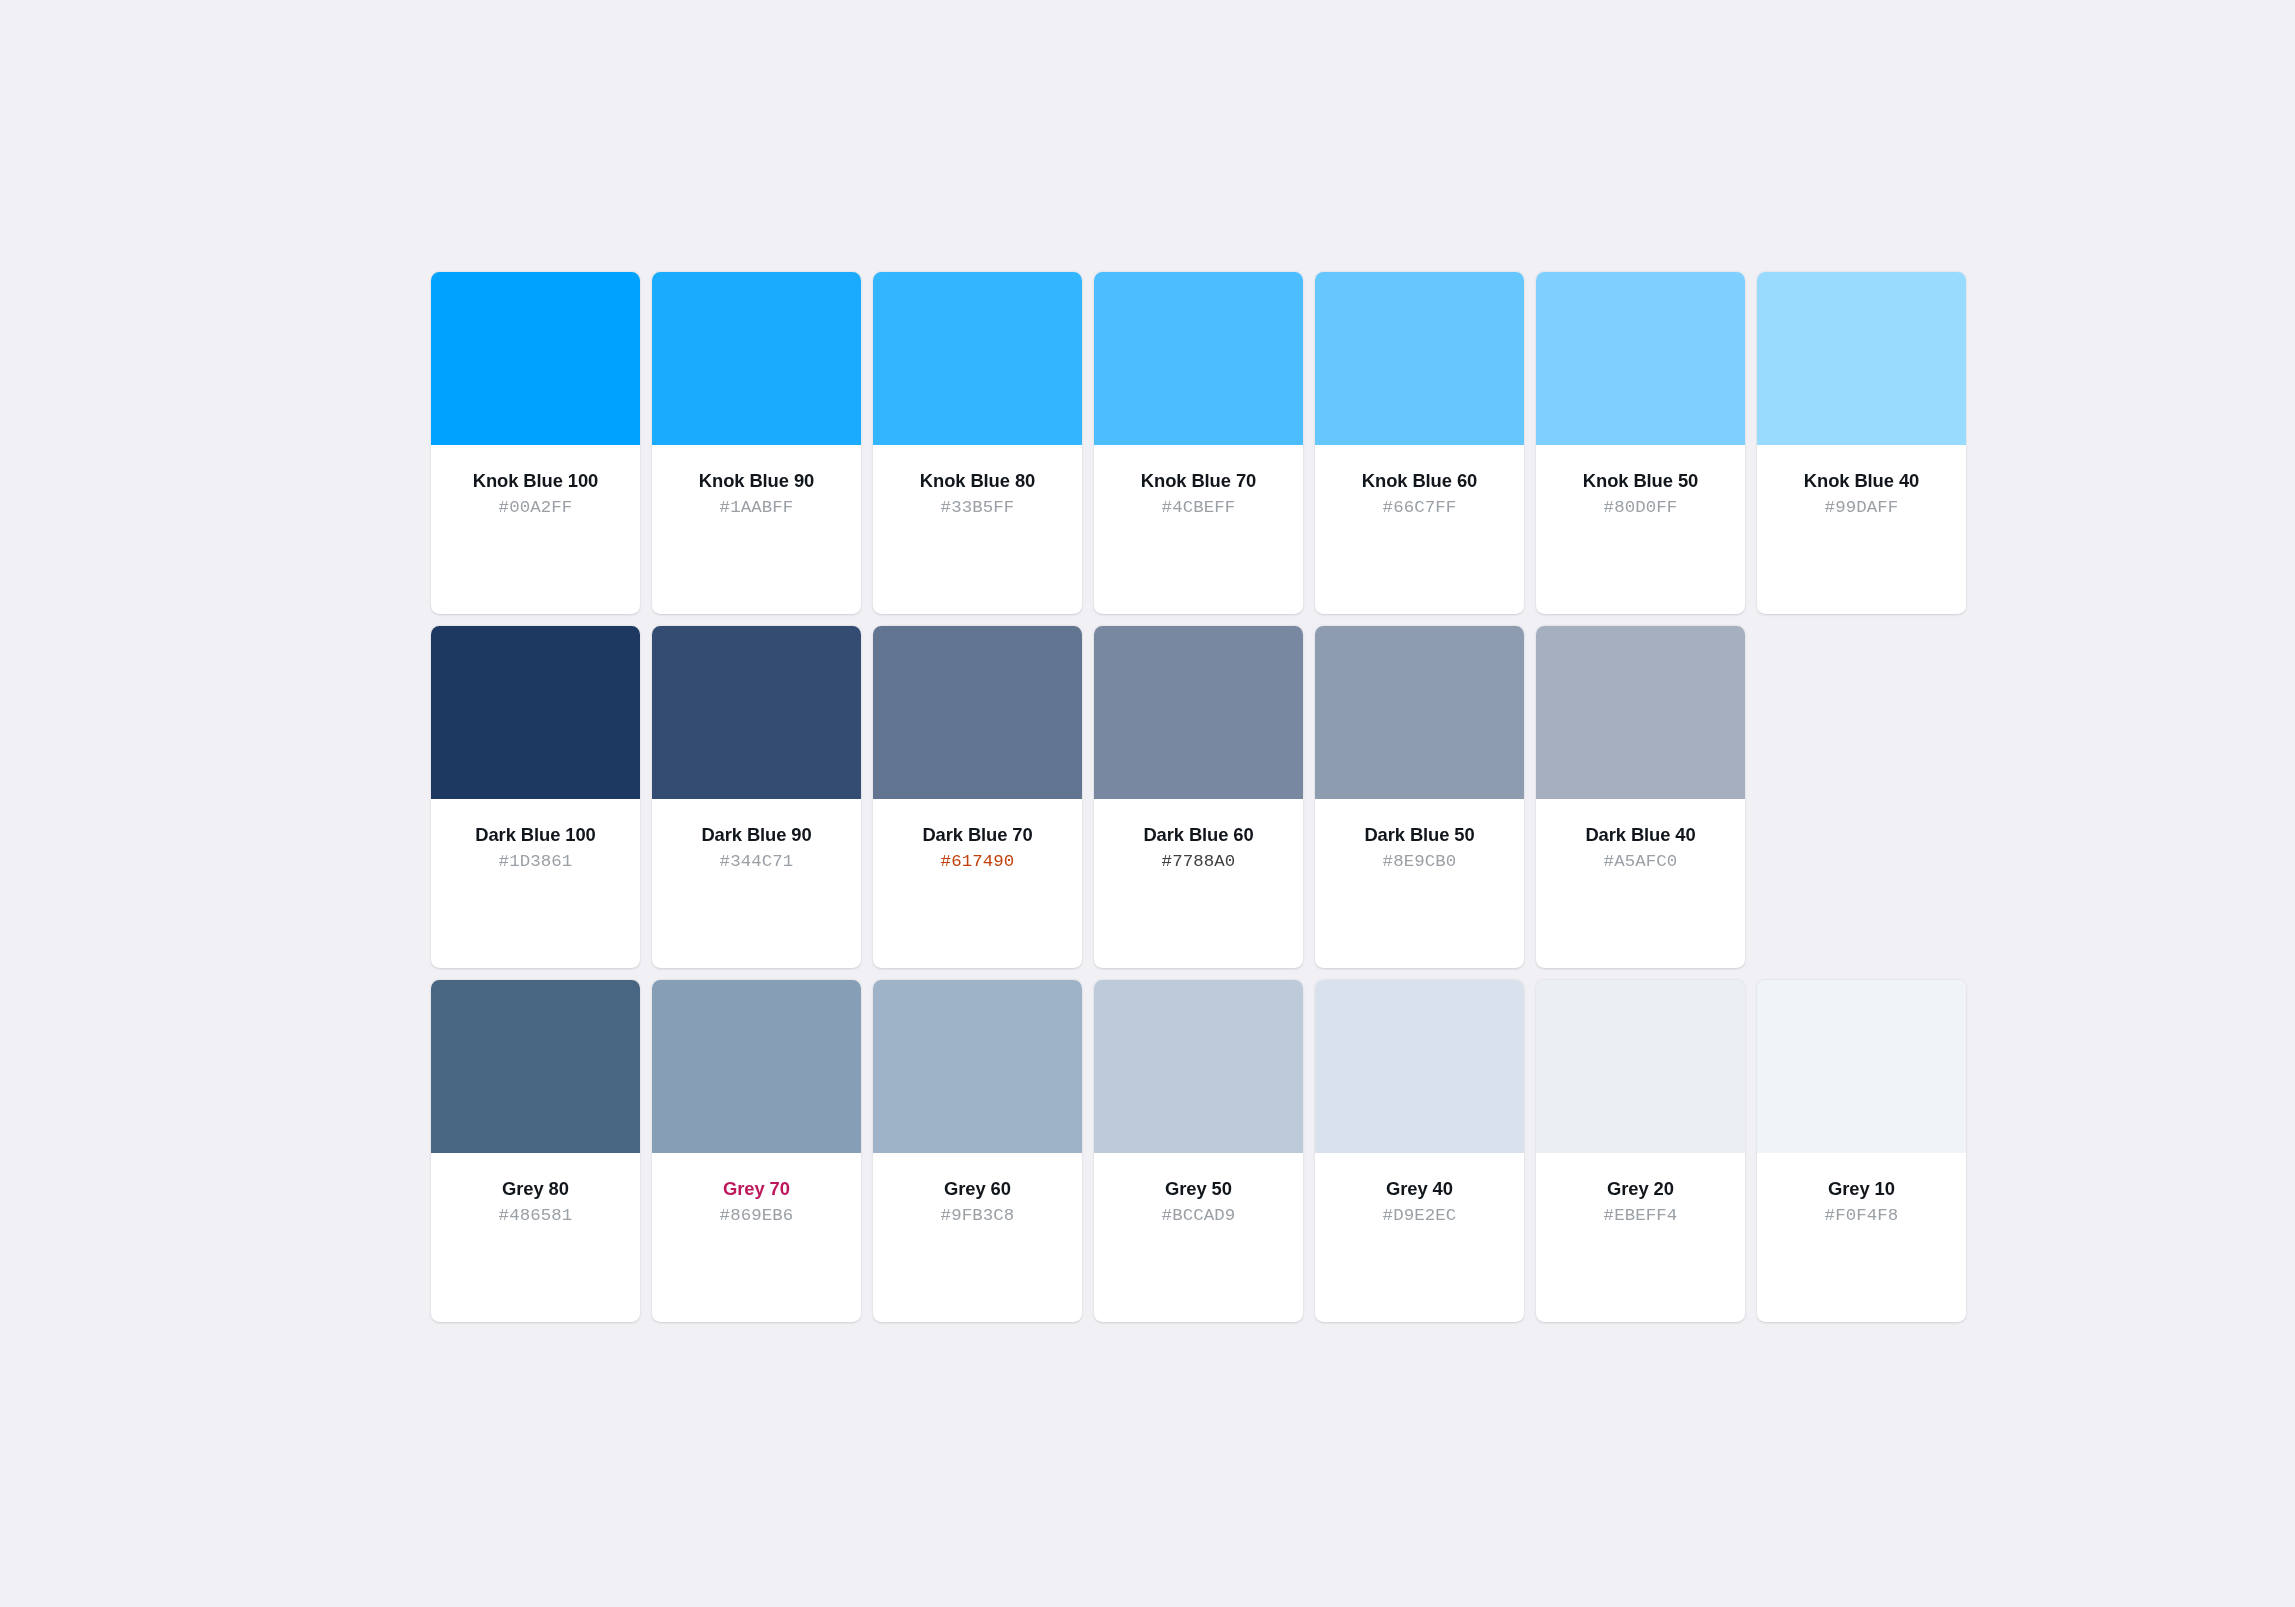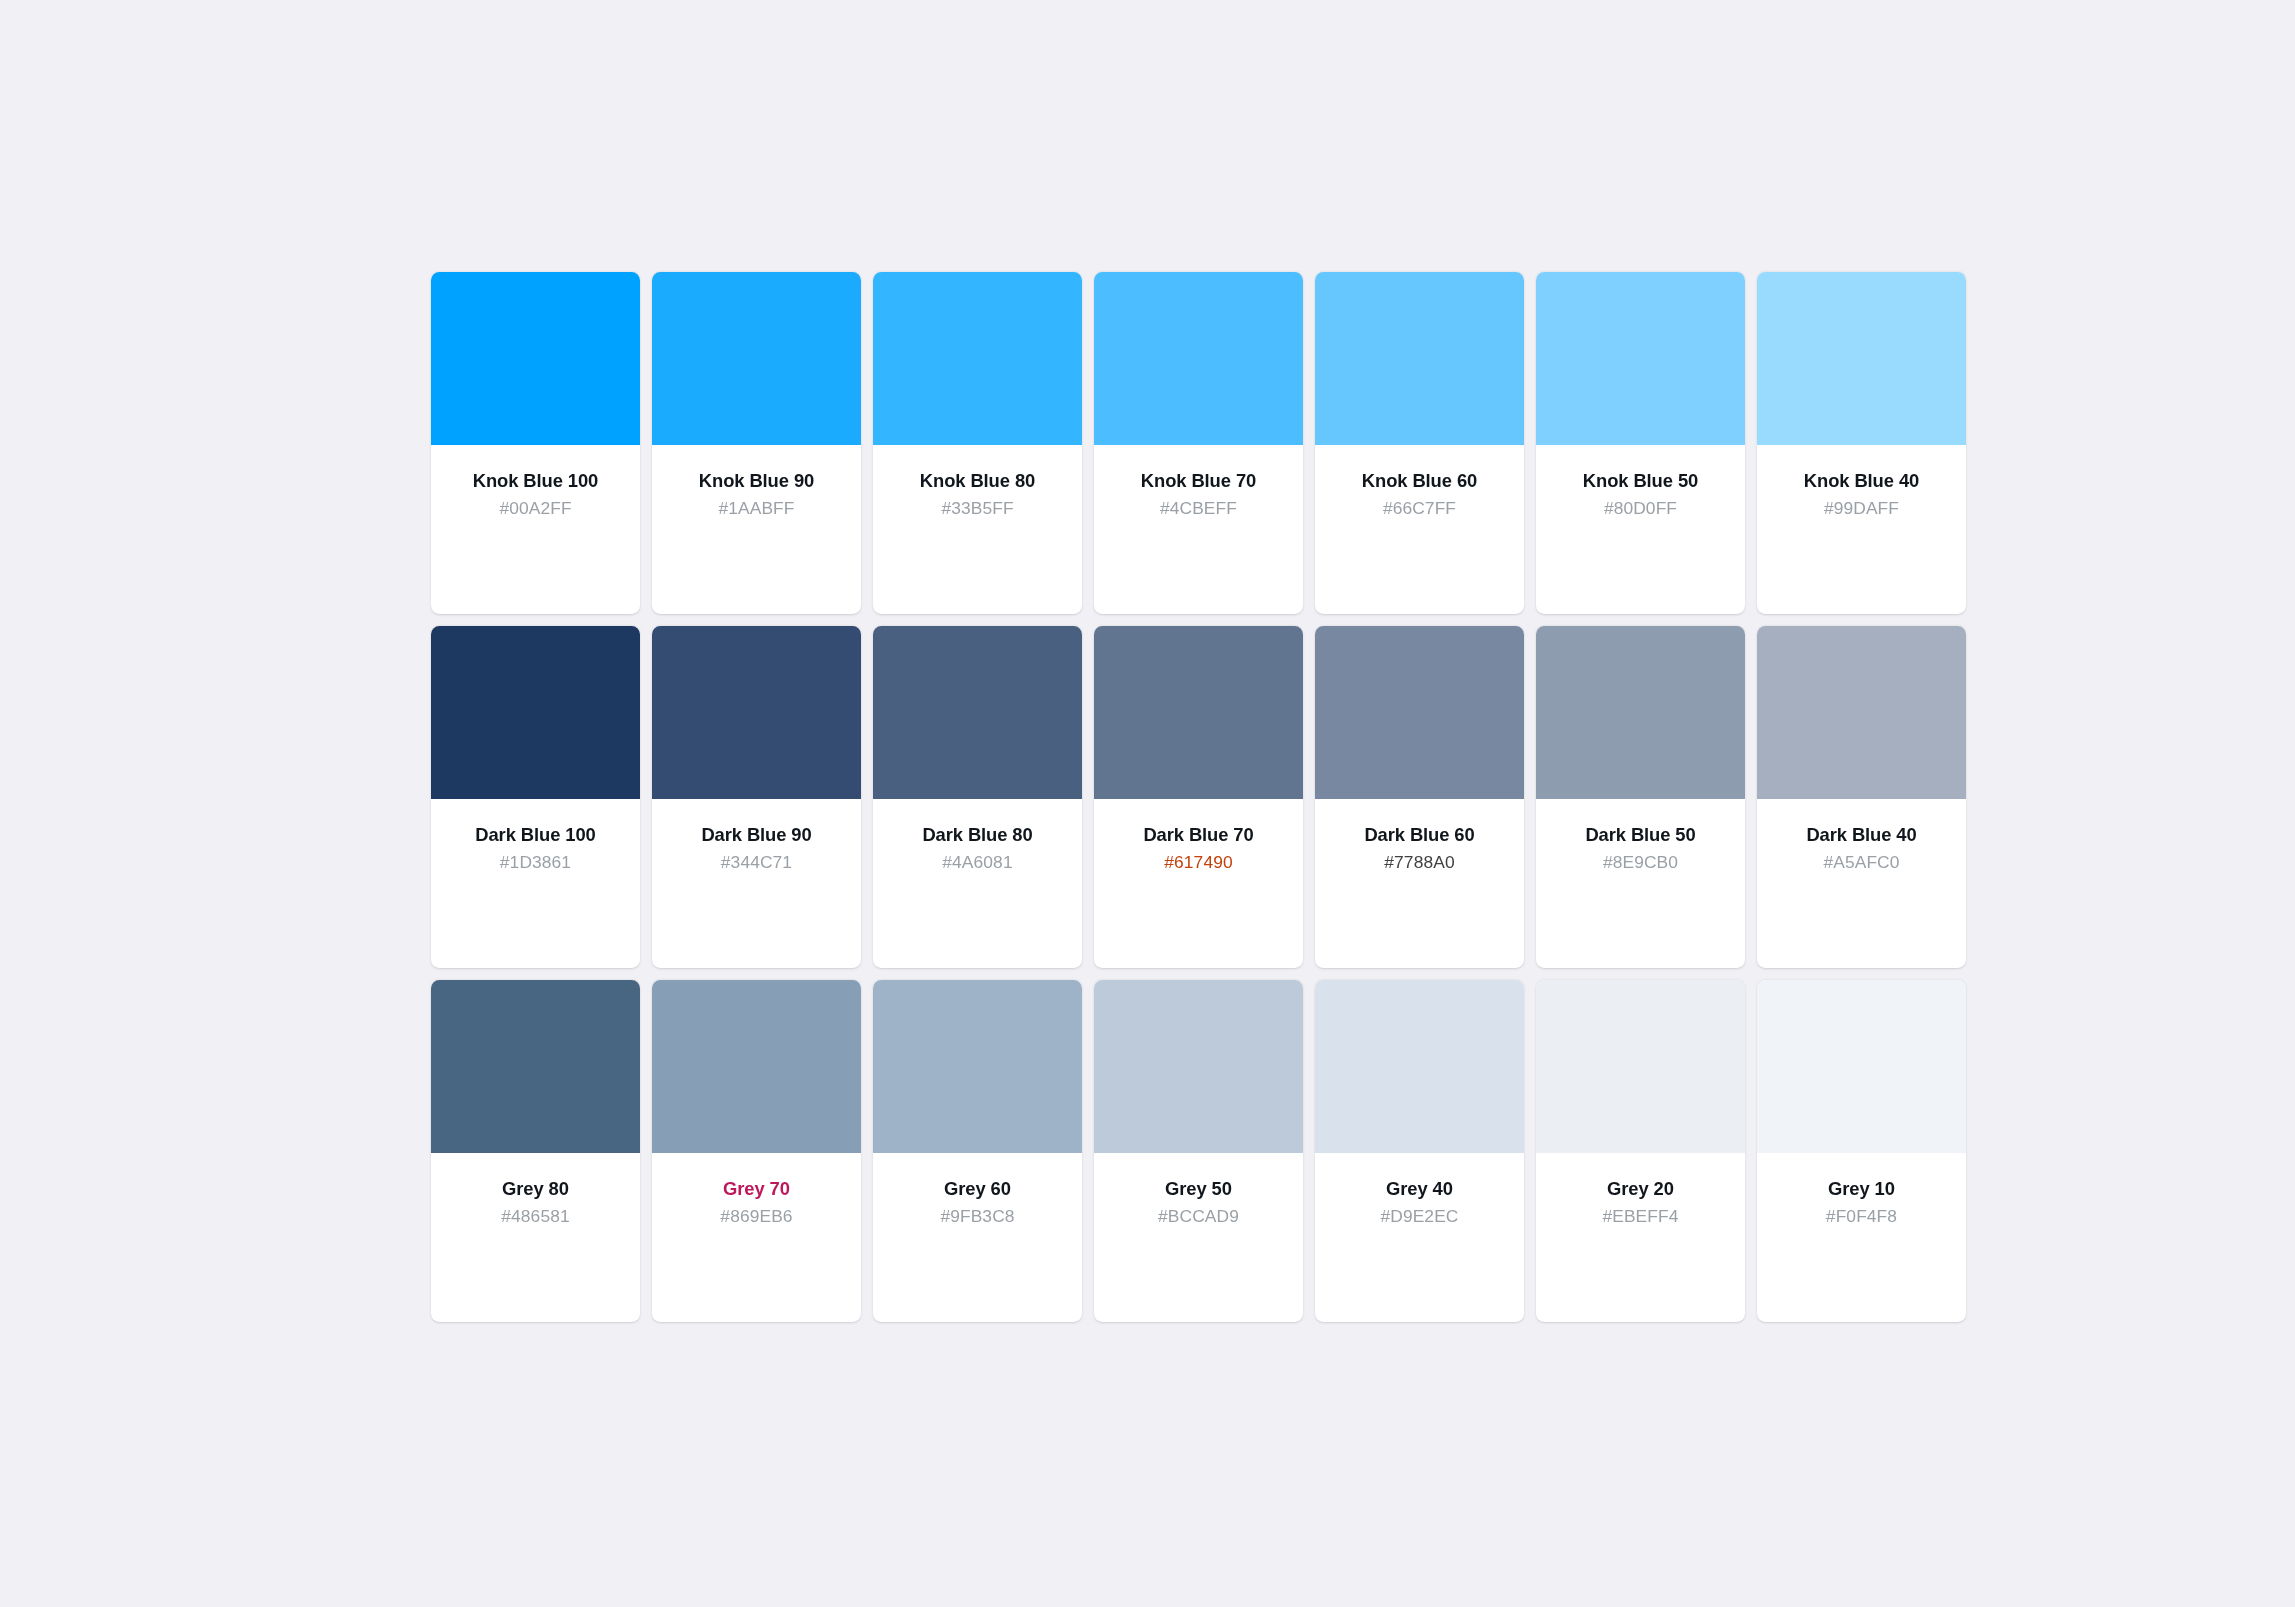--- a/index.html
+++ b/index.html
@@ -69,20 +69,21 @@
   }
 
   .swatch-hex {
     margin-top: 6.4px;
     font-size: 17.4px;
     font-weight: normal;
     color: #9aa0a6;
     line-height: 1.2;
     letter-spacing: 0.1px;
     text-align: center;
+    font-family: Liberation Mono, monospace;
   }
 </style>
 </head>
 <body style="background: rgb(241, 241, 245);">
 
 <div class="palette-board">
 
   <div class="palette-row">
     <div class="swatch-card" style="background-color: rgb(255, 255, 255);">
       <div class="swatch-chip" style="background-color: rgb(0, 162, 255);"></div>
@@ -144,27 +145,20 @@
       </div>
     </div>
     <div class="swatch-card" style="background-color: rgb(255, 255, 255);">
       <div class="swatch-chip" style="background-color: rgb(52, 76, 113);"></div>
       <div class="swatch-meta">
         <div class="swatch-name" style="color: rgb(17, 22, 28);">Dark Blue 90</div>
         <div class="swatch-hex" style="color: rgb(154, 160, 166);">#344C71</div>
       </div>
     </div>
     <div class="swatch-card" style="background-color: rgb(255, 255, 255);">
-      <div class="swatch-chip" style="background-color: rgb(74, 96, 129);"></div>
-      <div class="swatch-meta">
-        <div class="swatch-name" style="color: rgb(17, 22, 28);">Dark Blue 80</div>
-        <div class="swatch-hex" style="color: rgb(154, 160, 166);">#4A6081</div>
-      </div>
-    </div>
-    <div class="swatch-card" style="background-color: rgb(255, 255, 255);">
       <div class="swatch-chip" style="background-color: rgb(97, 116, 144);"></div>
       <div class="swatch-meta">
         <div class="swatch-name" style="color: rgb(17, 22, 28);">Dark Blue 70</div>
         <div class="swatch-hex" style="color: #c2410c;">#617490</div>
       </div>
     </div>
     <div class="swatch-card" style="background-color: rgb(255, 255, 255);">
       <div class="swatch-chip" style="background-color: rgb(119, 136, 160);"></div>
       <div class="swatch-meta">
         <div class="swatch-name" style="color: rgb(17, 22, 28);">Dark Blue 60</div>

